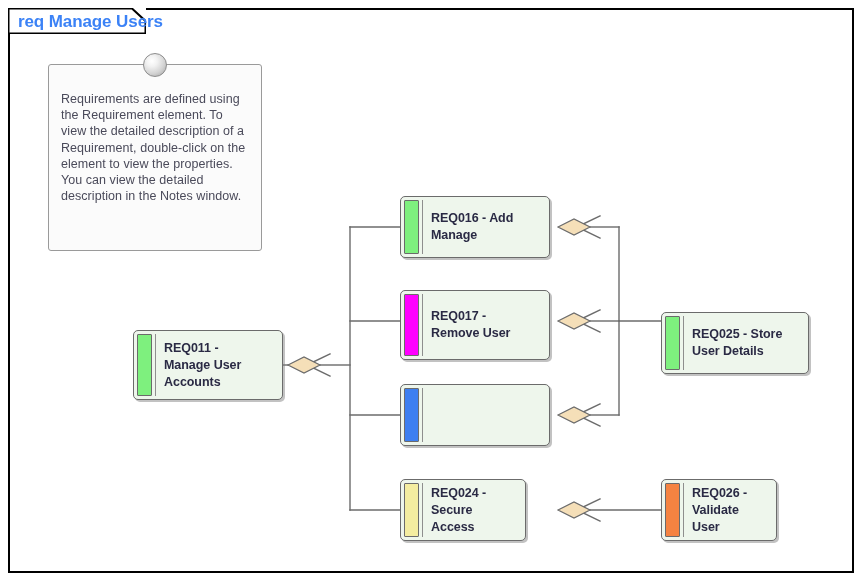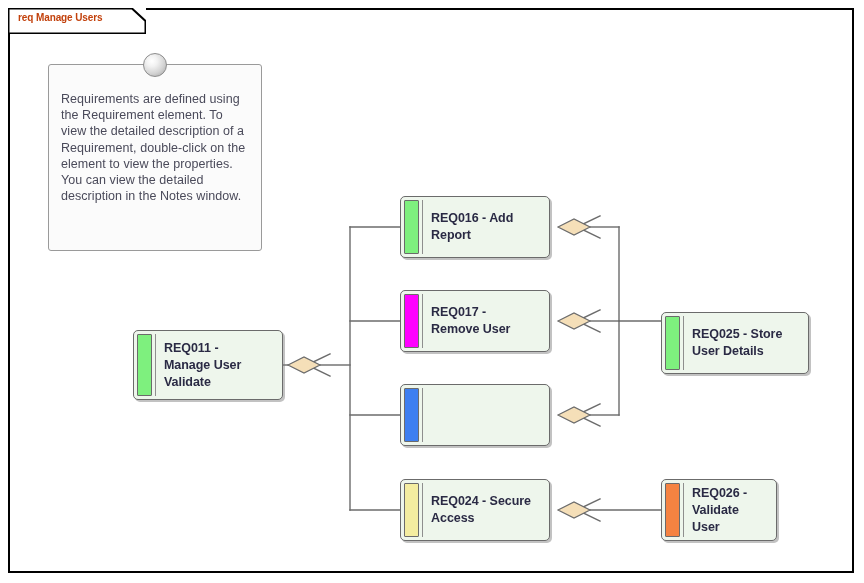--- a/index.html
+++ b/index.html
@@ -28,23 +28,23 @@
     box-sizing:border-box;
     background:#ffffff;
     z-index:4;
   }
   .frame-tab .tab-shape{
     position:absolute;inset:0;
   }
   .frame-tab-label{
     position:absolute;
     left:10px;top:4px;
-    font-size:10px;
+    font-size:17px;
     font-weight:bold;
-    color:#c2410c;
+    color:#3b82f6;
     white-space:nowrap;
     letter-spacing:-0.1px;
   }
 
   
   #wires{
     position:absolute;left:0;top:0;
     width:864px;height:583px;
     pointer-events:none;
     z-index:1;
@@ -198,43 +198,43 @@
   <div class="note">
     <div class="note-pin"></div>
     <div class="note-text">Requirements are defined using the Requirement element.  To view the detailed description of a Requirement, double-click on the element to view the properties. You can view the detailed description in the Notes window.</div>
   </div>
 
   <div class="req" style="left:133px;top:330px;width:150px;height:70px;">
     <div class="req-stripe" style="background:#7ef07e;"></div>
     <div class="req-divider"></div>
     <div class="req-label">REQ011 -
 Manage User
-Validate</div>
+Accounts</div>
   </div>
 
   <div class="req" style="left:400px;top:196px;width:150px;height:62px;">
     <div class="req-stripe" style="background:#7ef07e;"></div>
     <div class="req-divider"></div>
     <div class="req-label">REQ016 - Add
-Report</div>
-  </div>
-
-  <div class="req" style="left:400px;top:290px;width:150px;height:62px;padding-left:9px;">
+Manage</div>
+  </div>
+
+  <div class="req" style="left:400px;top:290px;width:150px;height:70px;padding-left:9px;">
     <div class="req-stripe" style="background:#ff00ff;"></div>
     <div class="req-divider"></div>
     <div class="req-label">REQ017 -
 Remove User</div>
   </div>
 
   <div class="req" style="left:400px;top:384px;width:150px;height:62px;">
     <div class="req-stripe" style="background:#3d7ff0;"></div>
     <div class="req-divider"></div>
   </div>
 
-  <div class="req" style="left:400px;top:479px;width:150px;height:62px;">
+  <div class="req" style="left:400px;top:479px;width:126px;height:62px;">
     <div class="req-stripe" style="background:#f4eda0;"></div>
     <div class="req-divider"></div>
     <div class="req-label">REQ024 - Secure
 Access</div>
   </div>
 
   <div class="req" style="left:661px;top:290px;width:148px;height:62px;margin-top:22px;">
     <div class="req-stripe" style="background:#7ef07e;"></div>
     <div class="req-divider"></div>
     <div class="req-label">REQ025 - Store

